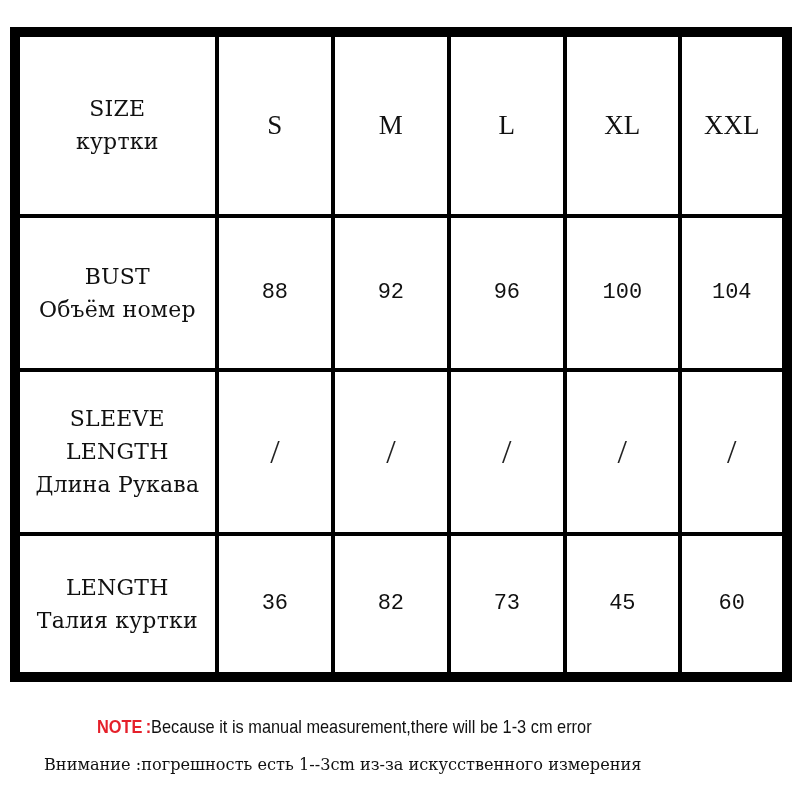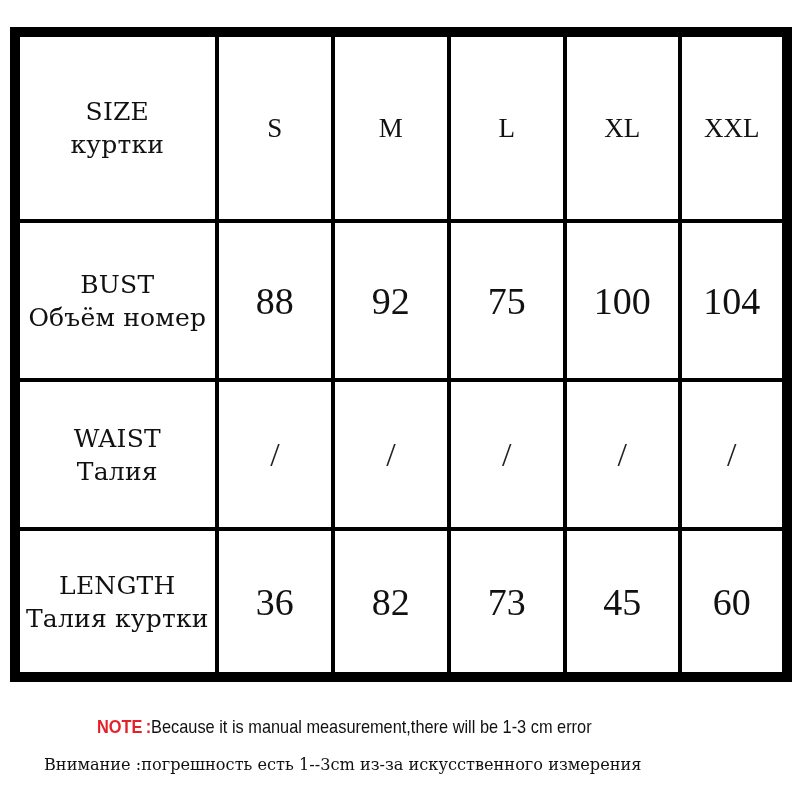--- a/index.html
+++ b/index.html
@@ -27,25 +27,25 @@
   .size-table col.c3 { width: 115px; }
   .size-table col.c4 { width: 113px; }
   .size-table col.c5 { width: 106px; }
 
   .size-table tr.r0 { height: 150px; }
   .size-table tr.r1 { height: 126px; }
   .size-table tr.r2 { height: 134px; }
   .size-table tr.r3 { height: 118px; }
   .size-table tr.r4 { height: 117px; }
 
-  .label-cell { font-size: 25px; line-height: 33px; letter-spacing: 0.2px; }
+  .label-cell { font-size: 22px; line-height: 33px; letter-spacing: 0.2px; }
   .label-cell .en { display: block; }
   .label-cell .ru { display: block; }
   .size-head { font-family: "Liberation Serif", serif; font-size: 27px; }
-  .val { font-family: Liberation Serif, serif; font-size: 38px; }
+  .val { font-family: Liberation Mono, monospace; font-size: 22px; }
   .slash { font-family: "Liberation Serif", serif; font-size: 34px; font-weight: 300; color: #222; }
 
   .notes { position: absolute; left: 0; top: 710px; width: 800px; }
   .note-en {
     position: absolute; left: 97px; top: 6px;
     font-family: "Liberation Sans", sans-serif;
     font-size: 19px; white-space: nowrap;
     transform: scaleX(0.86); transform-origin: left center;
   }
   .note-label { color: #e5202a; font-weight: bold; }
@@ -81,28 +81,29 @@
       <td class="size-head">XL</td>
       <td class="size-head">XXL</td>
     </tr>
     <tr class="r1">
       <td class="label-cell">
         <span class="en">BUST</span>
         <span class="ru">Объём номер</span>
       </td>
       <td class="val">88</td>
       <td class="val">92</td>
-      <td class="val">75</td>
+      <td class="val">96</td>
       <td class="val">100</td>
       <td class="val">104</td>
     </tr>
-    <tr class="r3">
+    <tr class="r2">
       <td class="label-cell">
-        <span class="en">WAIST</span>
-        <span class="ru">Талия</span>
+        <span class="en">SLEEVE</span>
+        <span class="en">LENGTH</span>
+        <span class="ru">Длина Рукава</span>
       </td>
       <td class="slash">/</td>
       <td class="slash">/</td>
       <td class="slash">/</td>
       <td class="slash">/</td>
       <td class="slash">/</td>
     </tr>
     <tr class="r4">
       <td class="label-cell">
         <span class="en">LENGTH</span>

